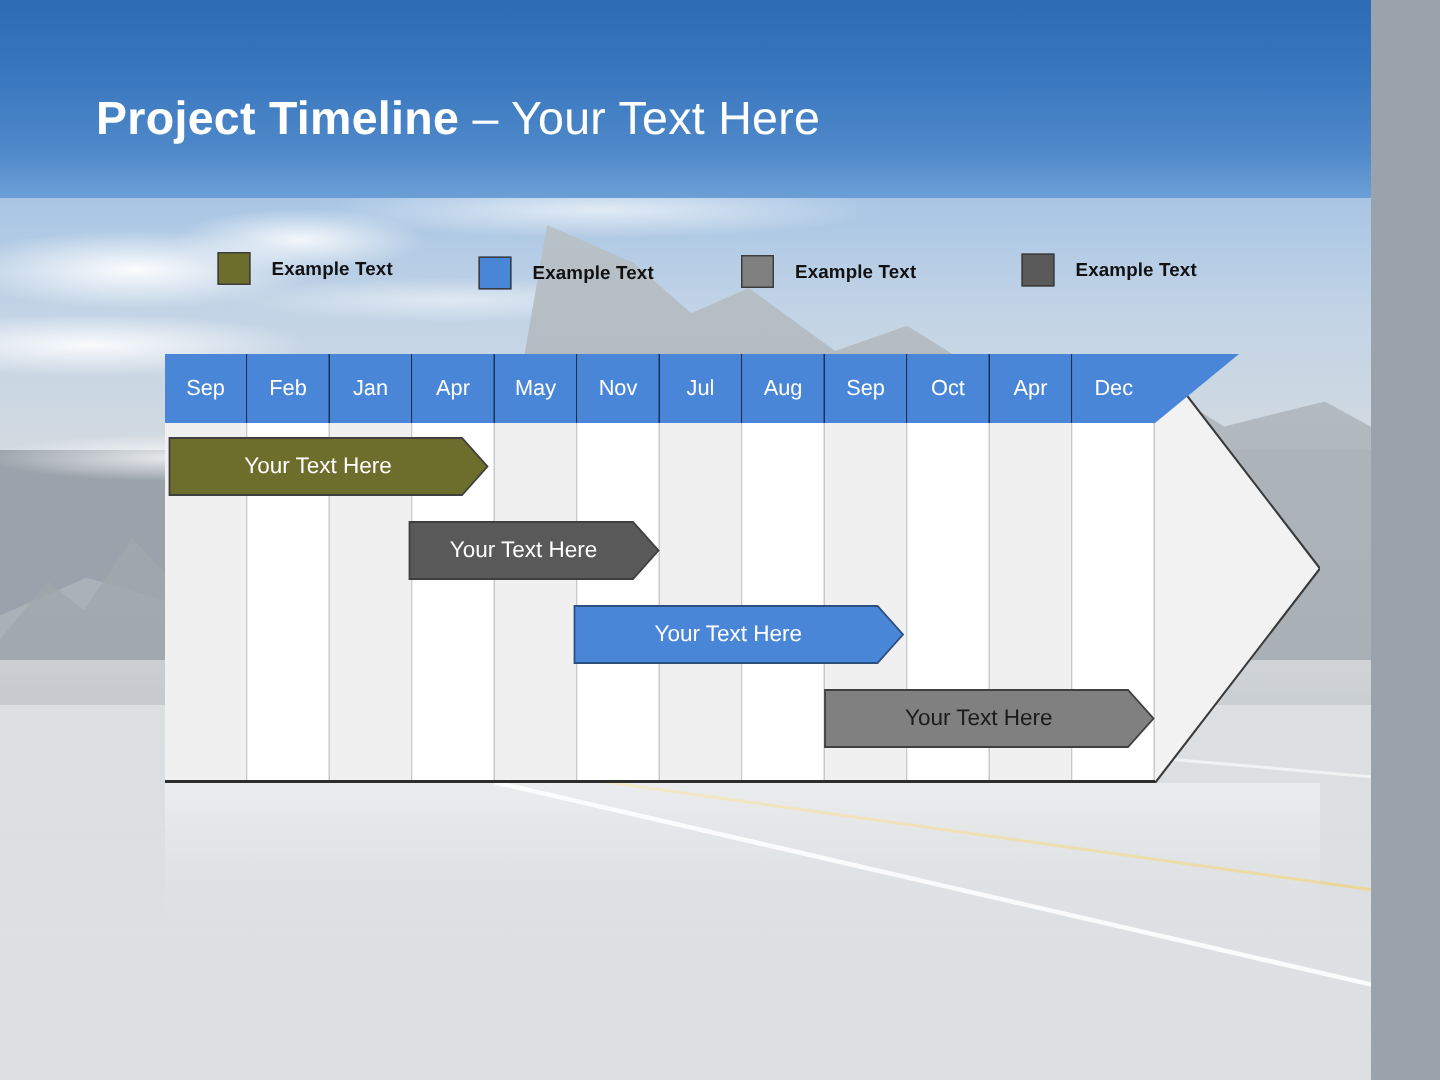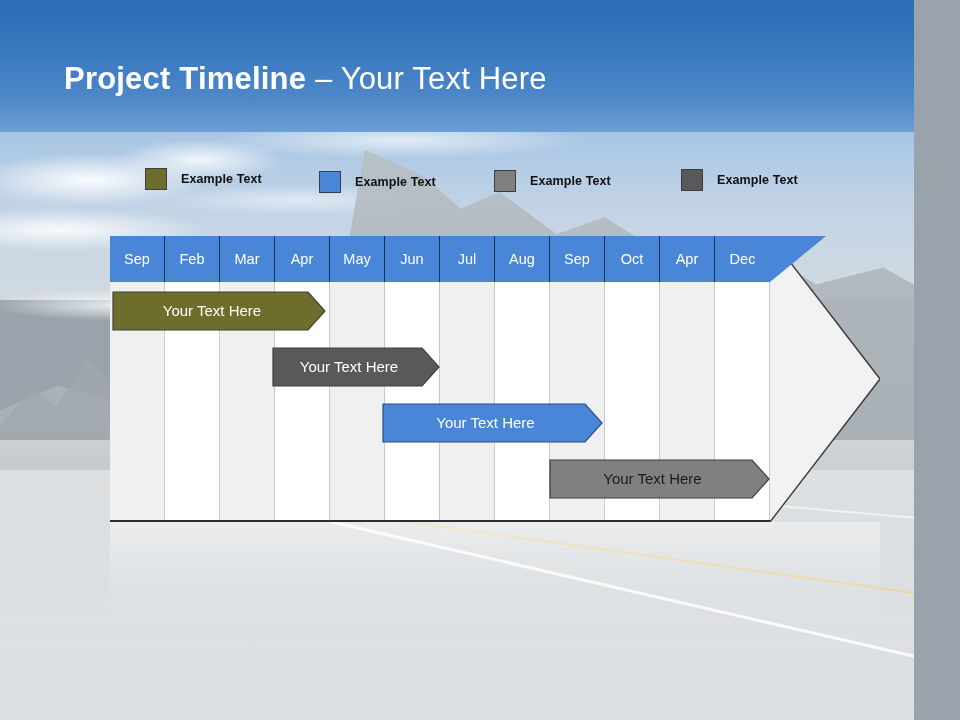--- a/index.html
+++ b/index.html
@@ -212,30 +212,30 @@
     </div>
 
     <div class="head-row">
       <div class="head-cell" style="left:0px;">
           <span>Sep</span>
         </div>
       <div class="head-cell" style="left:55px;">
           <span>Feb</span>
         </div>
       <div class="head-cell" style="left:110px;">
-          <span>Mar</span>
+          <span>Jan</span>
         </div>
       <div class="head-cell" style="left:165px;">
           <span>Apr</span>
         </div>
       <div class="head-cell" style="left:220px;">
           <span>May</span>
         </div>
       <div class="head-cell" style="left:275px;">
-          <span>Jun</span>
+          <span>Nov</span>
         </div>
       <div class="head-cell" style="left:330px;">
           <span>Jul</span>
         </div>
       <div class="head-cell" style="left:385px;">
           <span>Aug</span>
         </div>
       <div class="head-cell" style="left:440px;">
           <span>Sep</span>
         </div>

